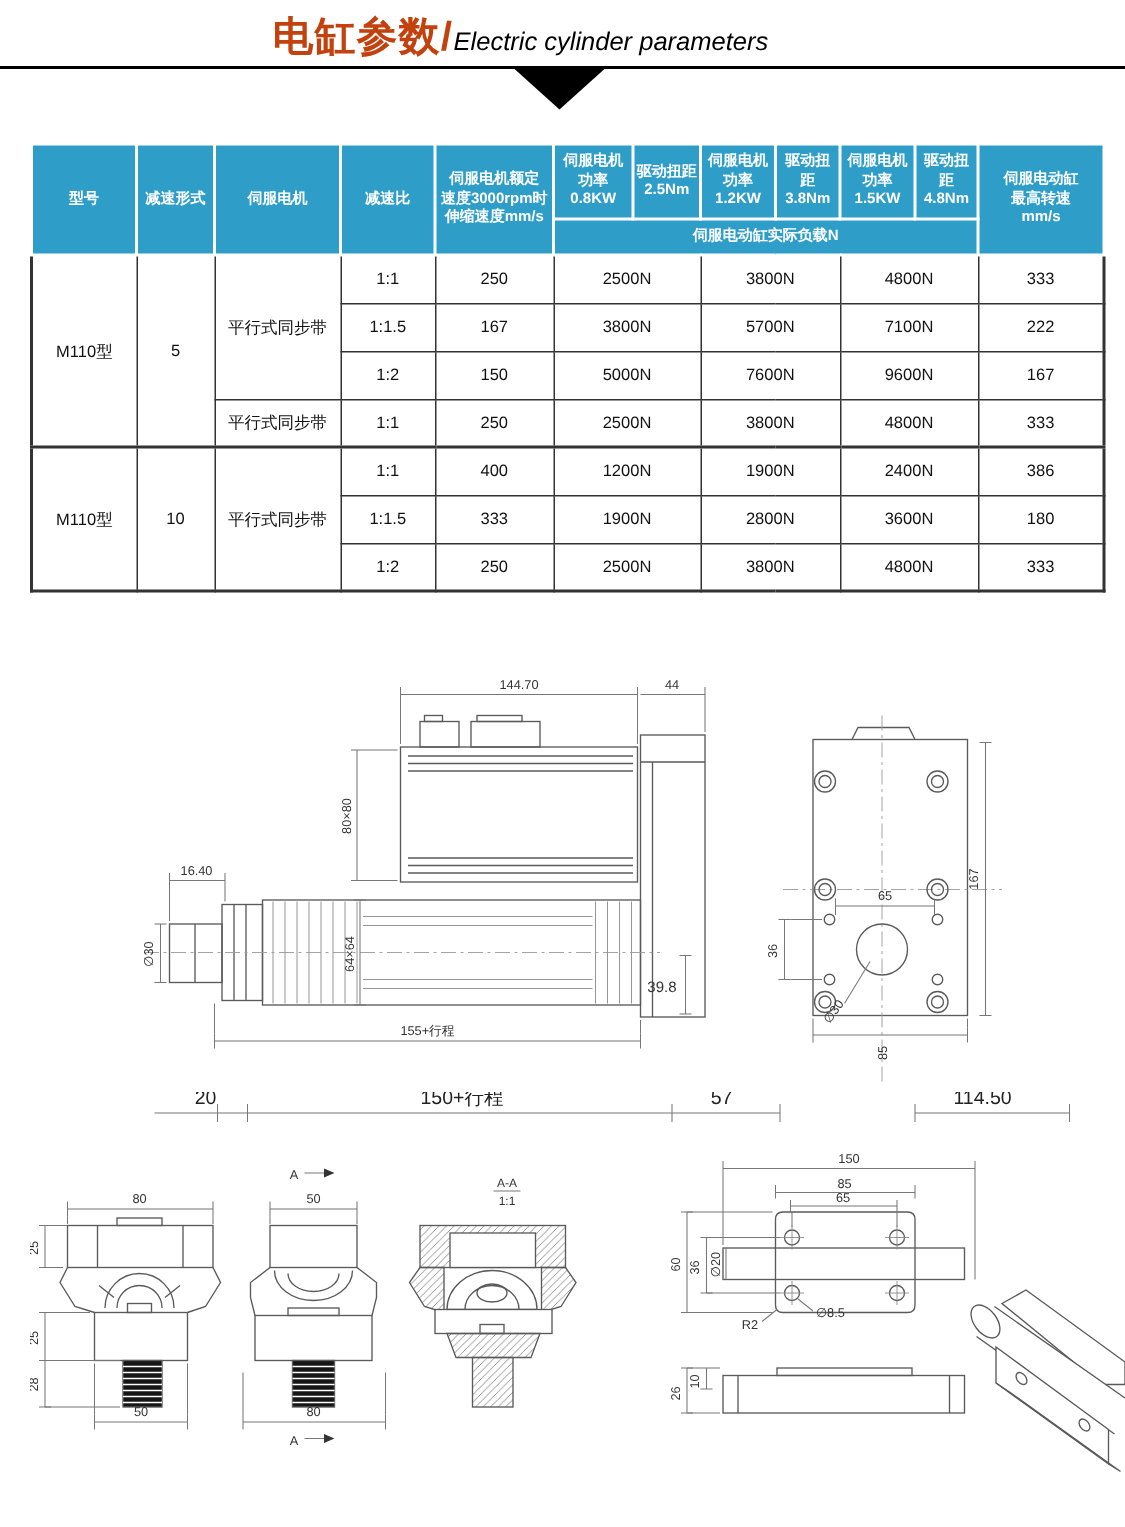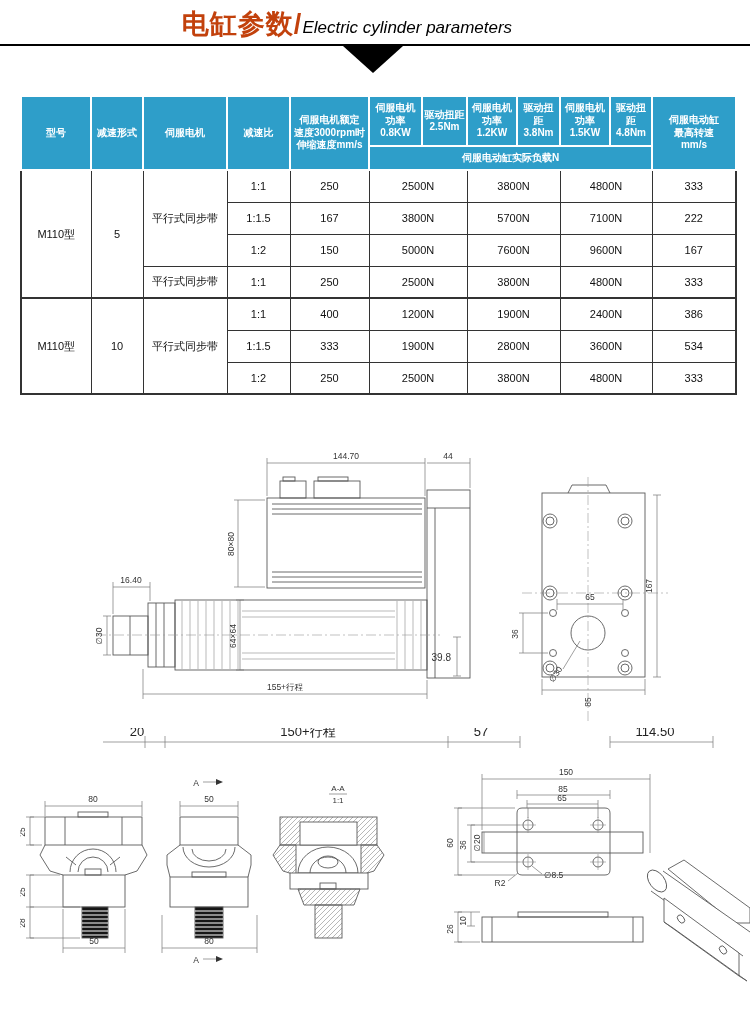--- a/index.html
+++ b/index.html
@@ -145,21 +145,21 @@
         <td colspan="2">1900N</td>
         <td colspan="2">2400N</td>
         <td>386</td>
       </tr>
       <tr>
         <td>1:1.5</td>
         <td>333</td>
         <td colspan="2">1900N</td>
         <td colspan="2">2800N</td>
         <td colspan="2">3600N</td>
-        <td>534</td>
+        <td>180</td>
       </tr>
       <tr>
         <td>1:2</td>
         <td>250</td>
         <td colspan="2">2500N</td>
         <td colspan="2">3800N</td>
         <td colspan="2">4800N</td>
         <td>333</td>
       </tr>
     </tbody>

